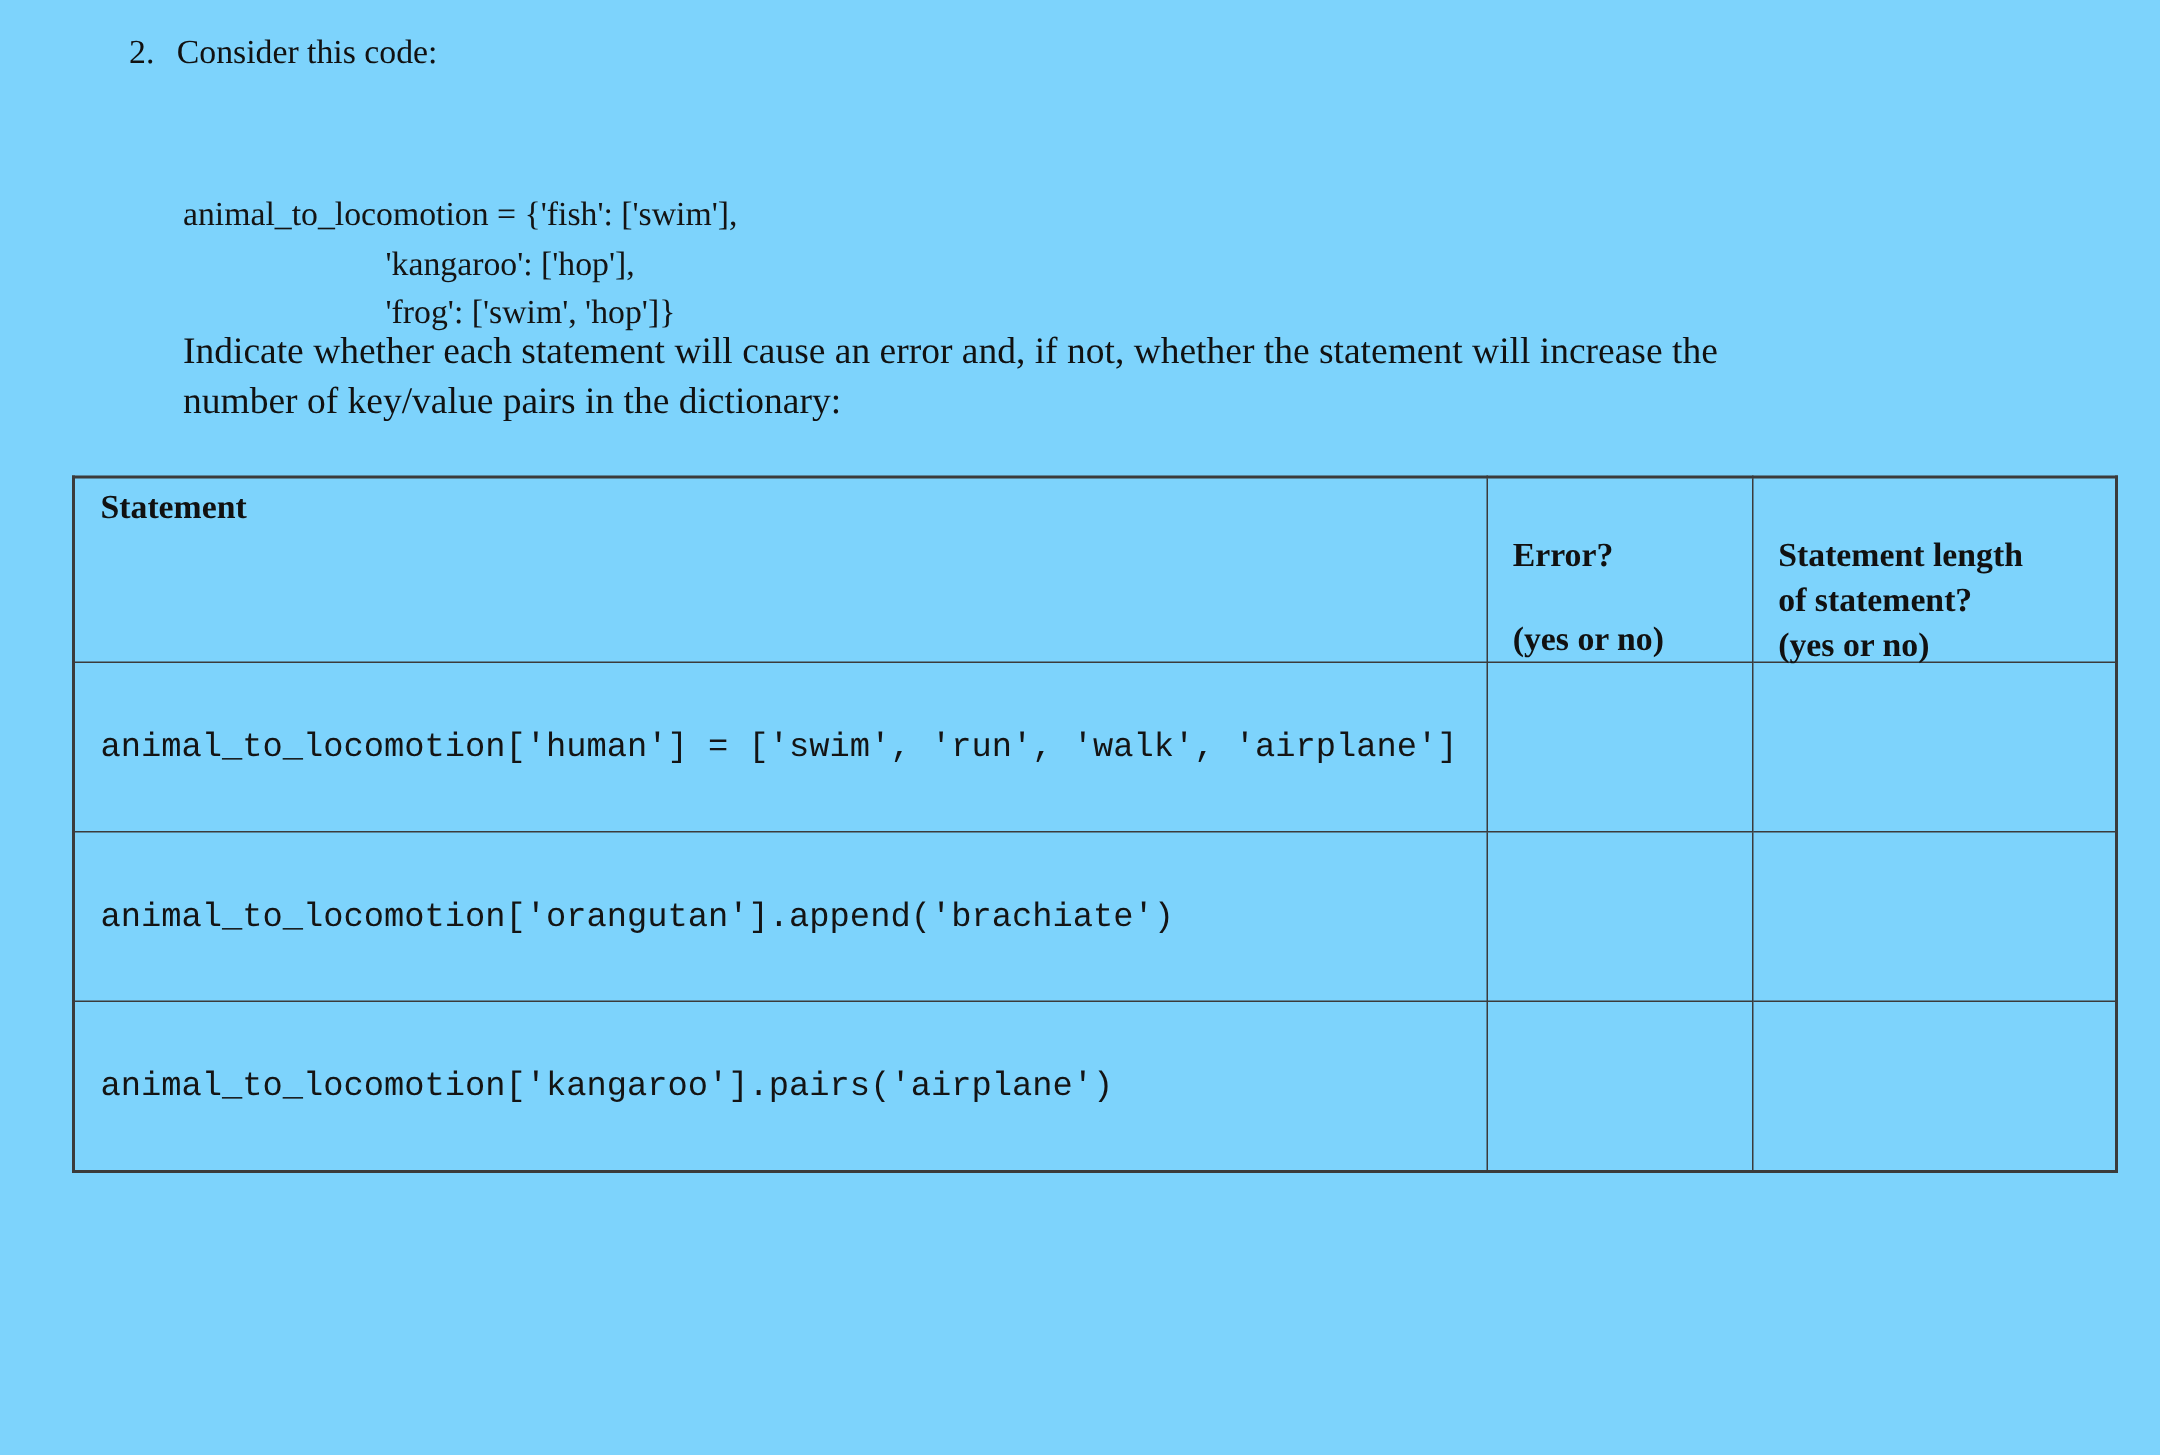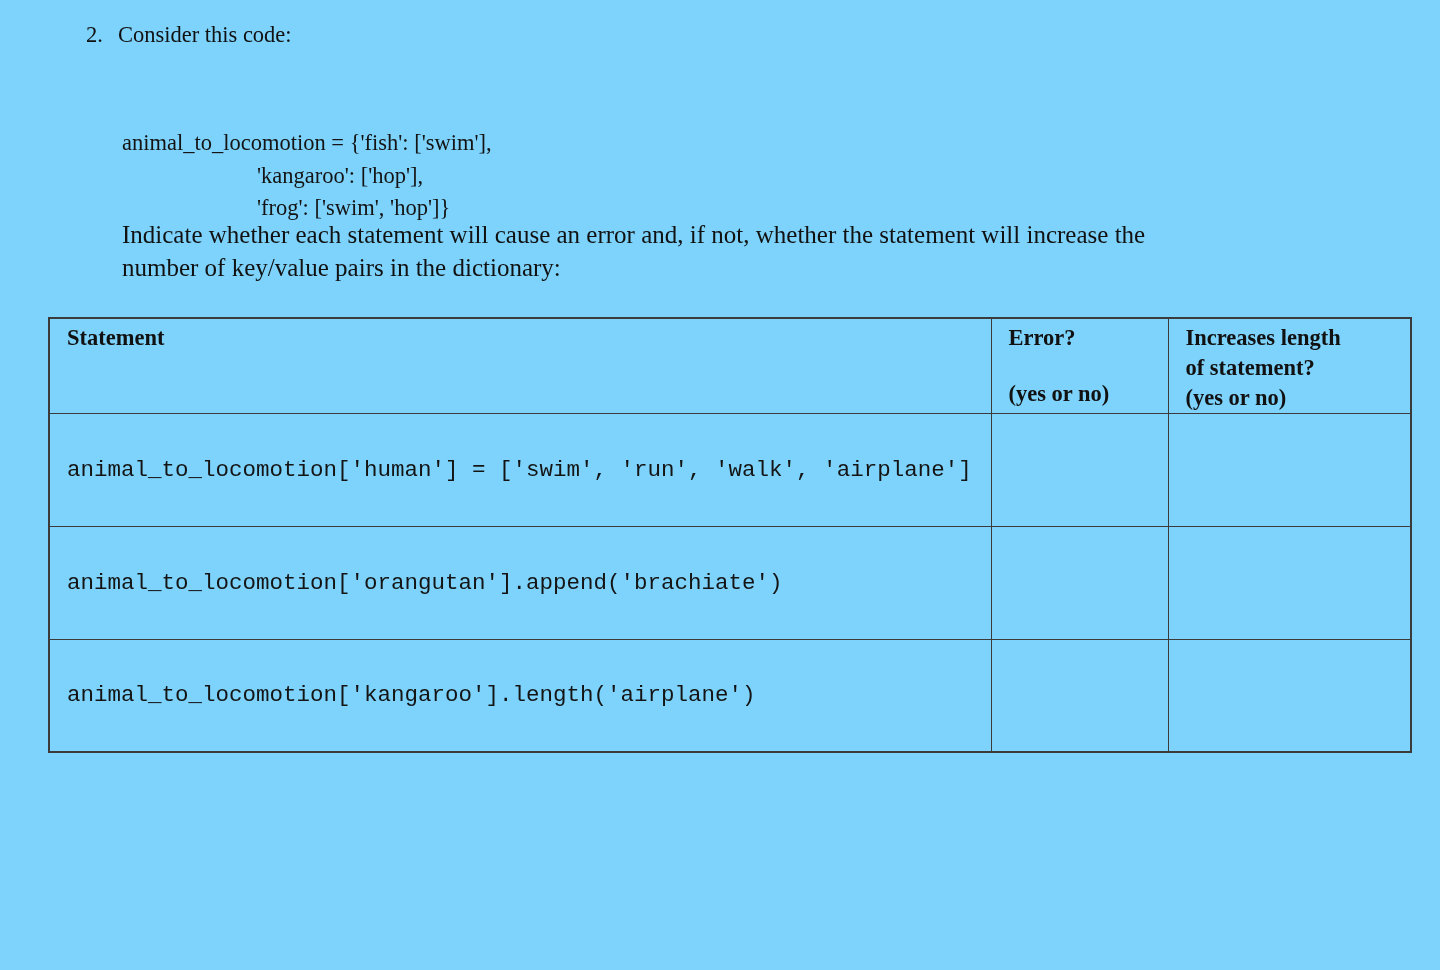--- a/index.html
+++ b/index.html
@@ -51,20 +51,21 @@
   tr.data-row   { height: 113px; }
 
   th {
     vertical-align: top; text-align: left;
     font-weight: bold; font-size: 22.5px; line-height: 30px;
     padding: 4px 6px 0 16px;
   }
   th .header-stack {
     display: flex; flex-direction: column; justify-content: space-between;
     height: 86px;
+    margin-top: 32px;
   }
   td.statement-cell {
     font-family: "Liberation Mono", "DejaVu Sans Mono", monospace;
     font-size: 22.5px;
     vertical-align: middle;
     padding-left: 16px;
     white-space: nowrap;
     color: #141414;
   }
   td.answer-cell { vertical-align: middle; }
@@ -98,39 +99,39 @@
         </th>
         <th>
           <div class="header-stack">
             <span>Error?</span>
             <span>(yes or no)</span>
           </div>
         </th>
         <th>
           <div class="header-stack">
             <span>
-              <span>Increases length</span><br>
+              <span>Statement length</span><br>
               <span>of statement?</span>
             </span>
             <span>(yes or no)</span>
           </div>
         </th>
       </tr>
 
       <tr class="data-row">
         <td class="statement-cell">animal_to_locomotion['human'] = ['swim', 'run', 'walk', 'airplane']</td>
         <td class="answer-cell"></td>
         <td class="answer-cell"></td>
       </tr>
       <tr class="data-row">
         <td class="statement-cell">animal_to_locomotion['orangutan'].append('brachiate')</td>
         <td class="answer-cell"></td>
         <td class="answer-cell"></td>
       </tr>
       <tr class="data-row">
-        <td class="statement-cell">animal_to_locomotion['kangaroo'].length('airplane')</td>
+        <td class="statement-cell">animal_to_locomotion['kangaroo'].pairs('airplane')</td>
         <td class="answer-cell"></td>
         <td class="answer-cell"></td>
       </tr>
     </tbody>
   </table>
 
 </div>
 
 </body></html>

